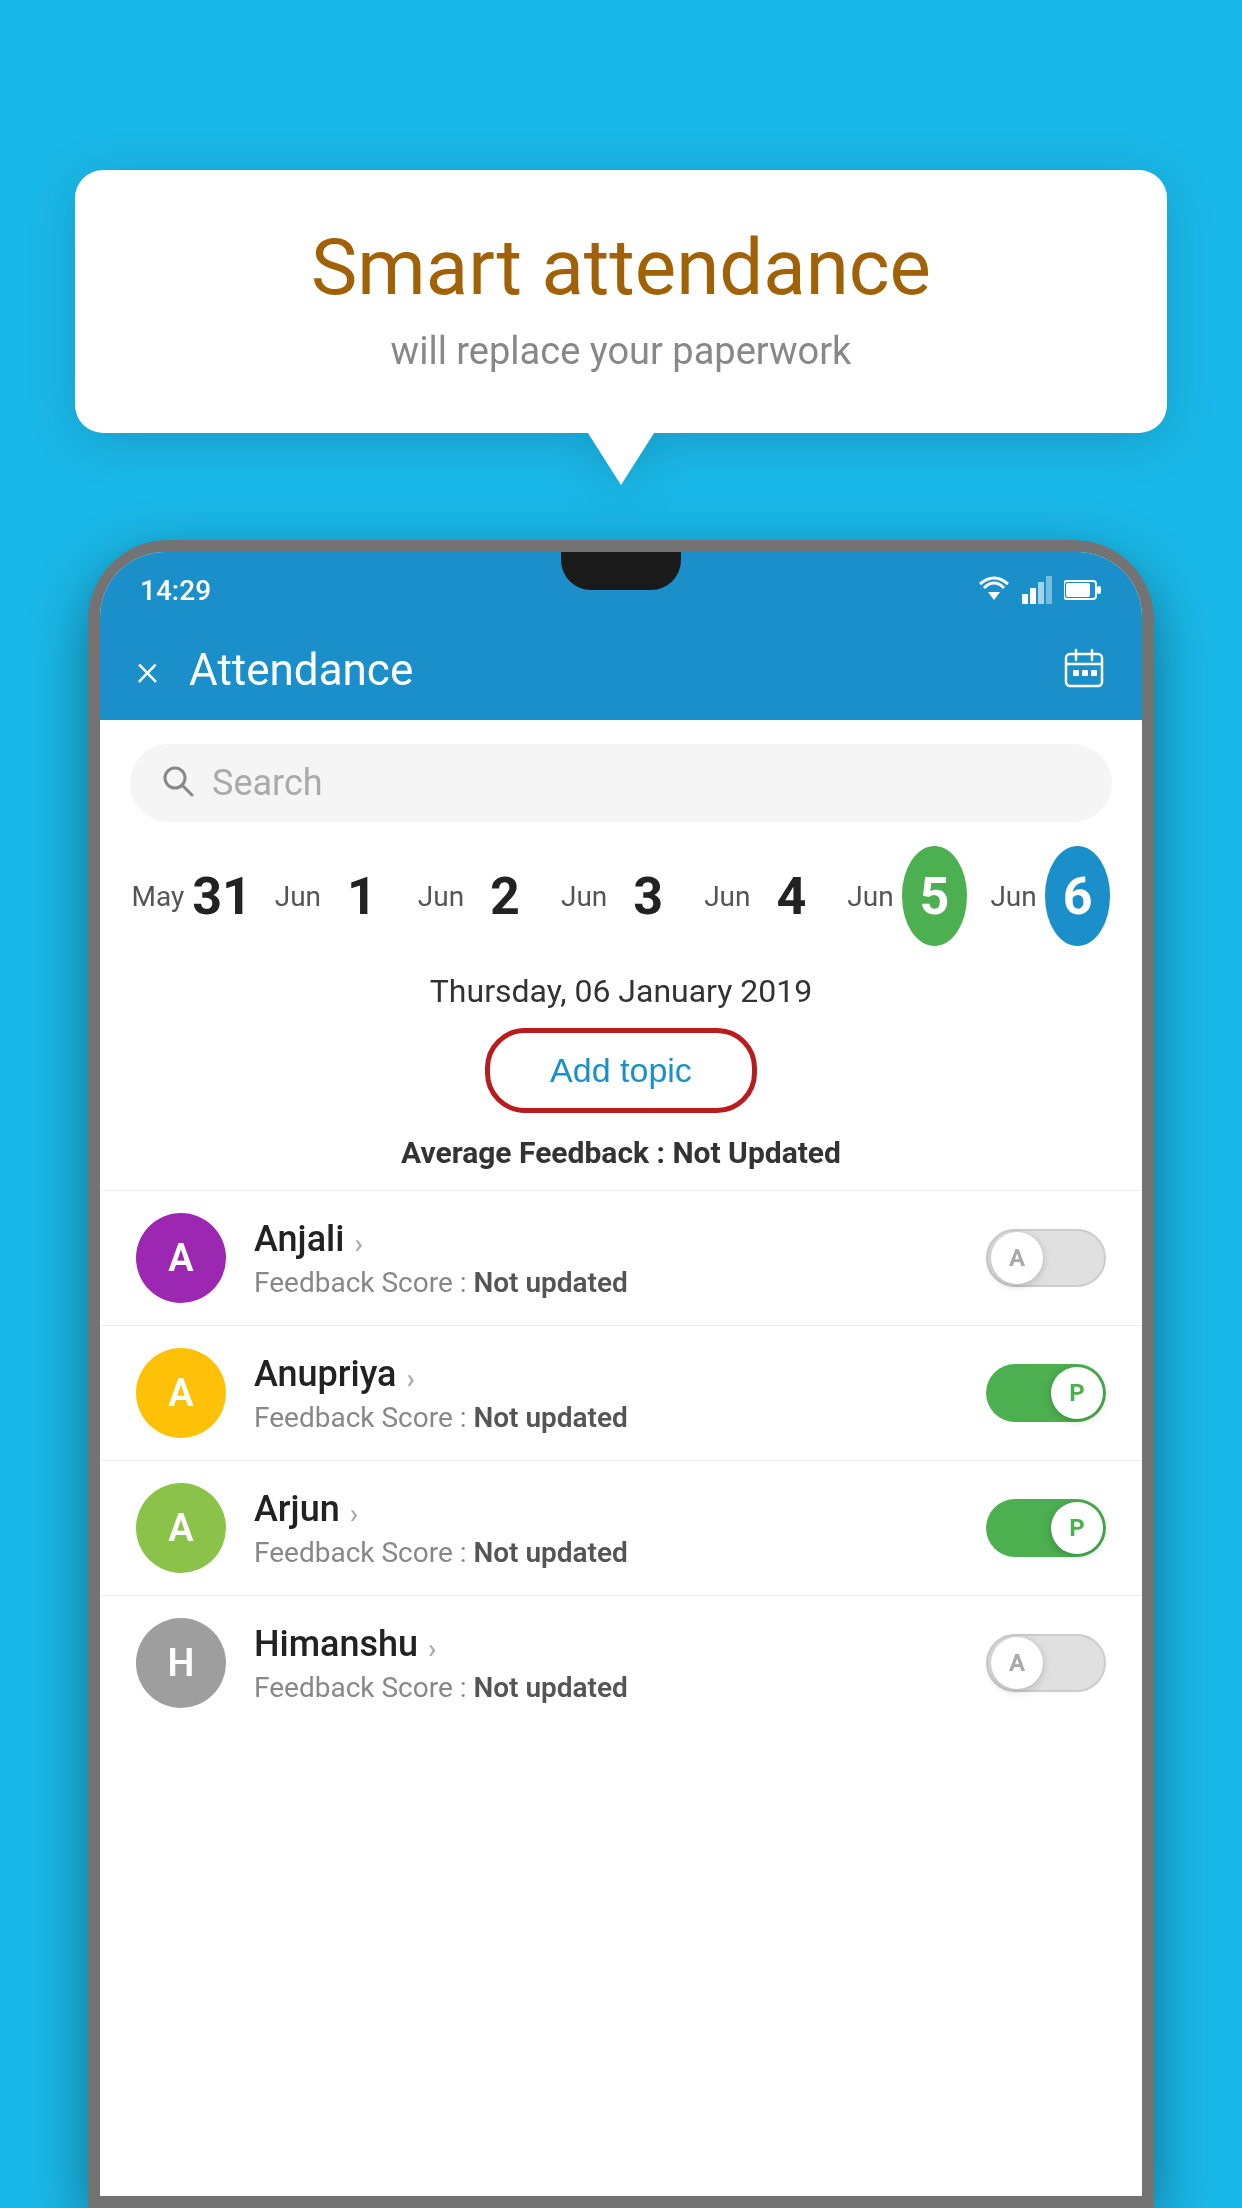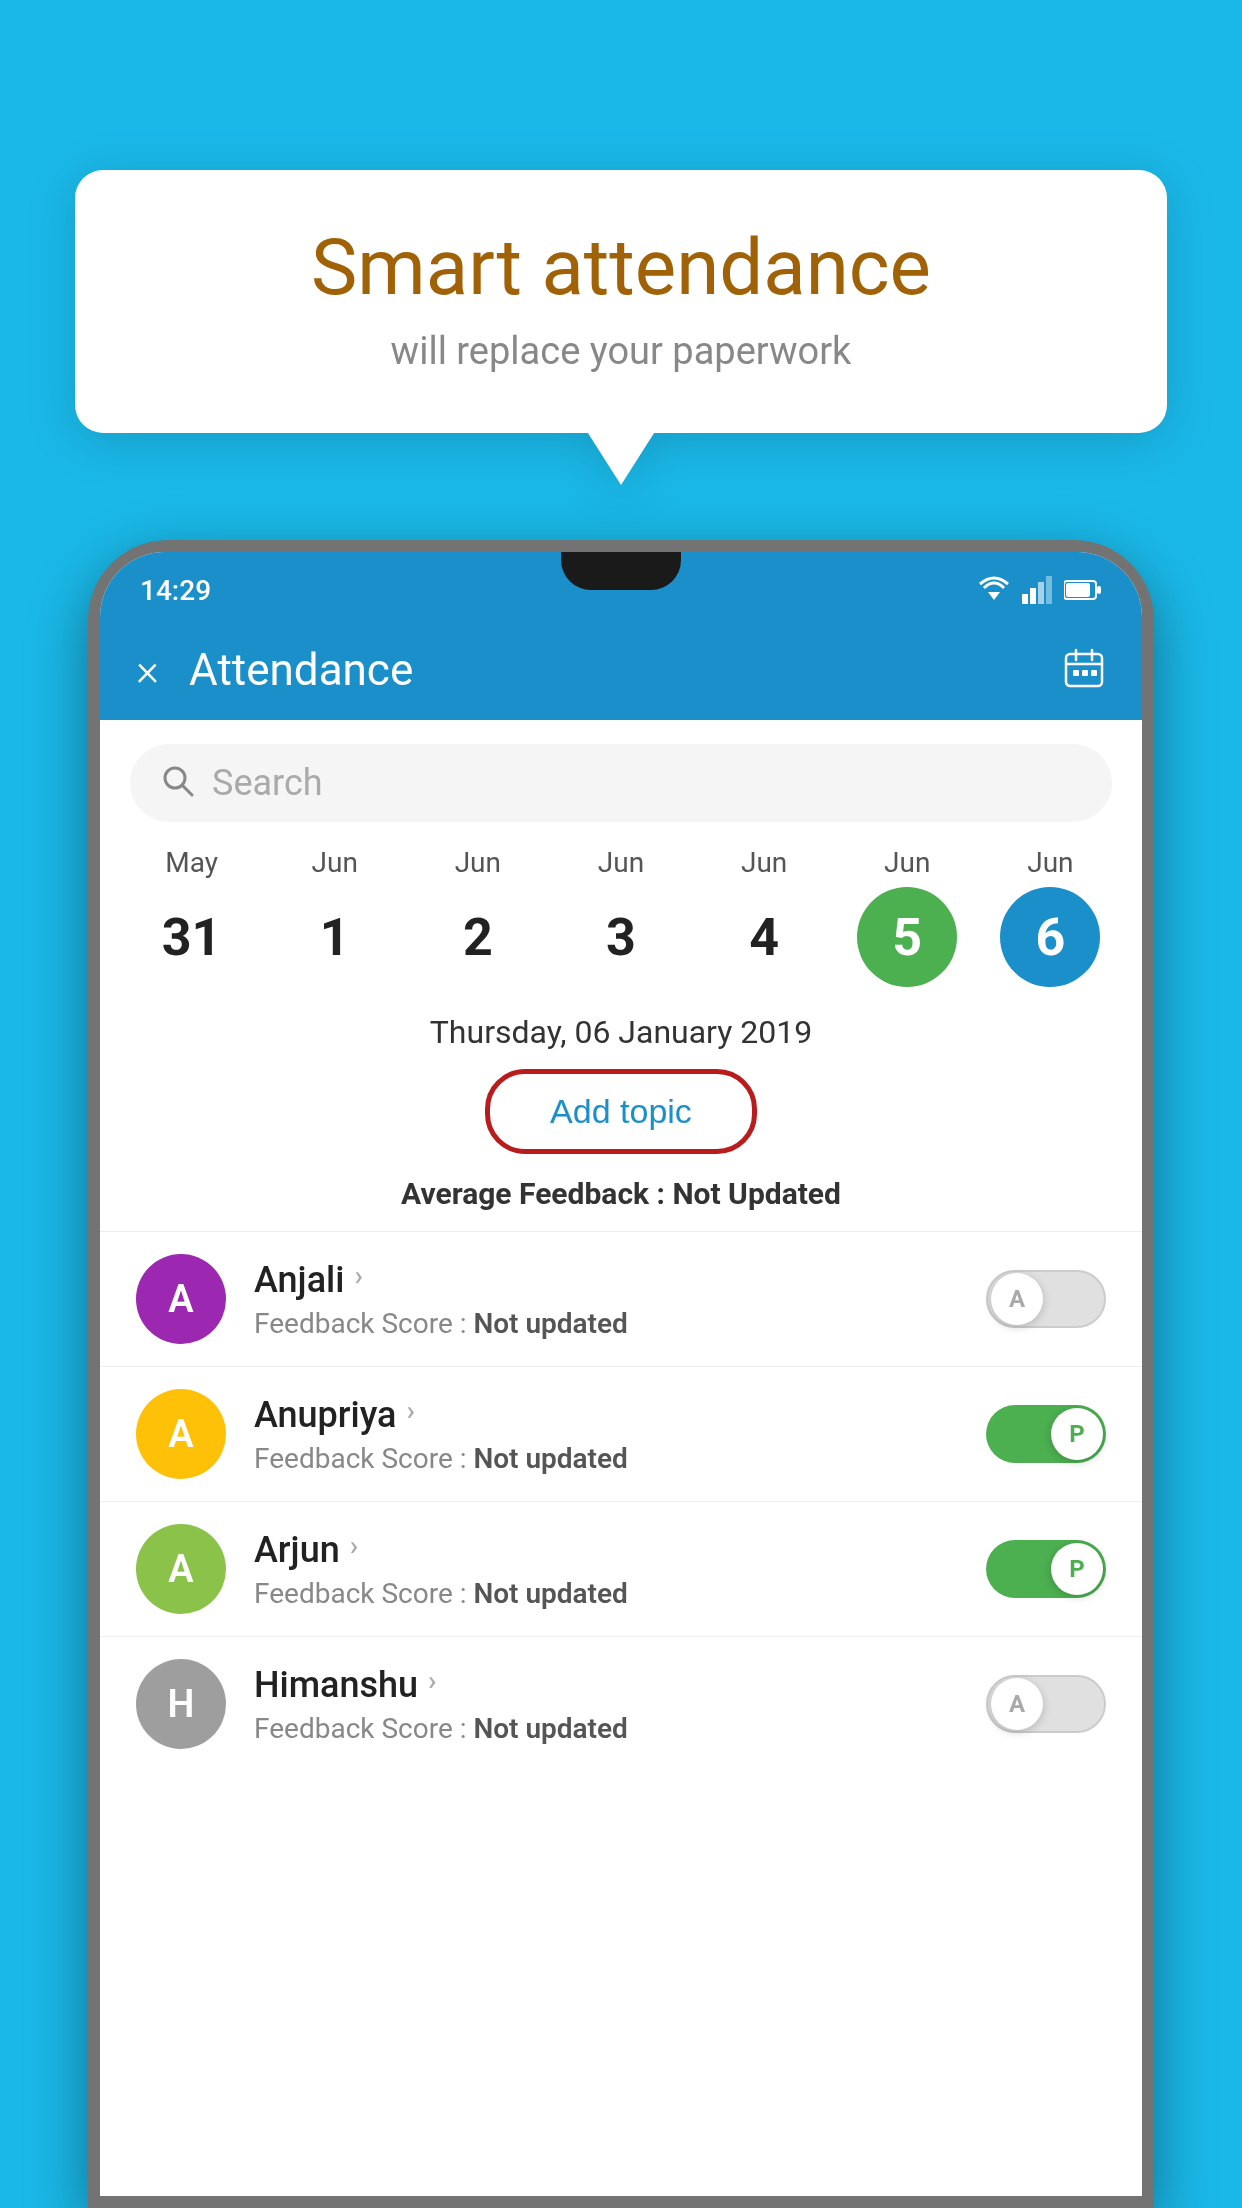--- a/index.html
+++ b/index.html
@@ -157,21 +157,21 @@
 
     
     .calendar-row {
       display: flex;
       justify-content: space-around;
       padding: 0 20px;
       margin-bottom: 0;
     }
     .cal-day {
       display: flex;
-      flex-direction: column;
+      flex-direction: row;
       align-items: center;
       gap: 8px;
       width: 120px;
     }
     .cal-month {
       font-size: 28px;
       color: #555;
     }
     .cal-date {
       font-size: 52px;
@@ -251,21 +251,21 @@
       flex-shrink: 0;
     }
     .student-info {
       flex: 1;
     }
     .student-name {
       font-size: 36px;
       color: #222;
       font-weight: 500;
       display: flex;
-      align-items: flex-start;
+      align-items: flex-end;
       gap: 10px;
     }
     .chevron-right {
       color: #aaa;
       font-size: 28px;
     }
     .feedback-score {
       font-size: 28px;
       color: #888;
       margin-top: 6px;

